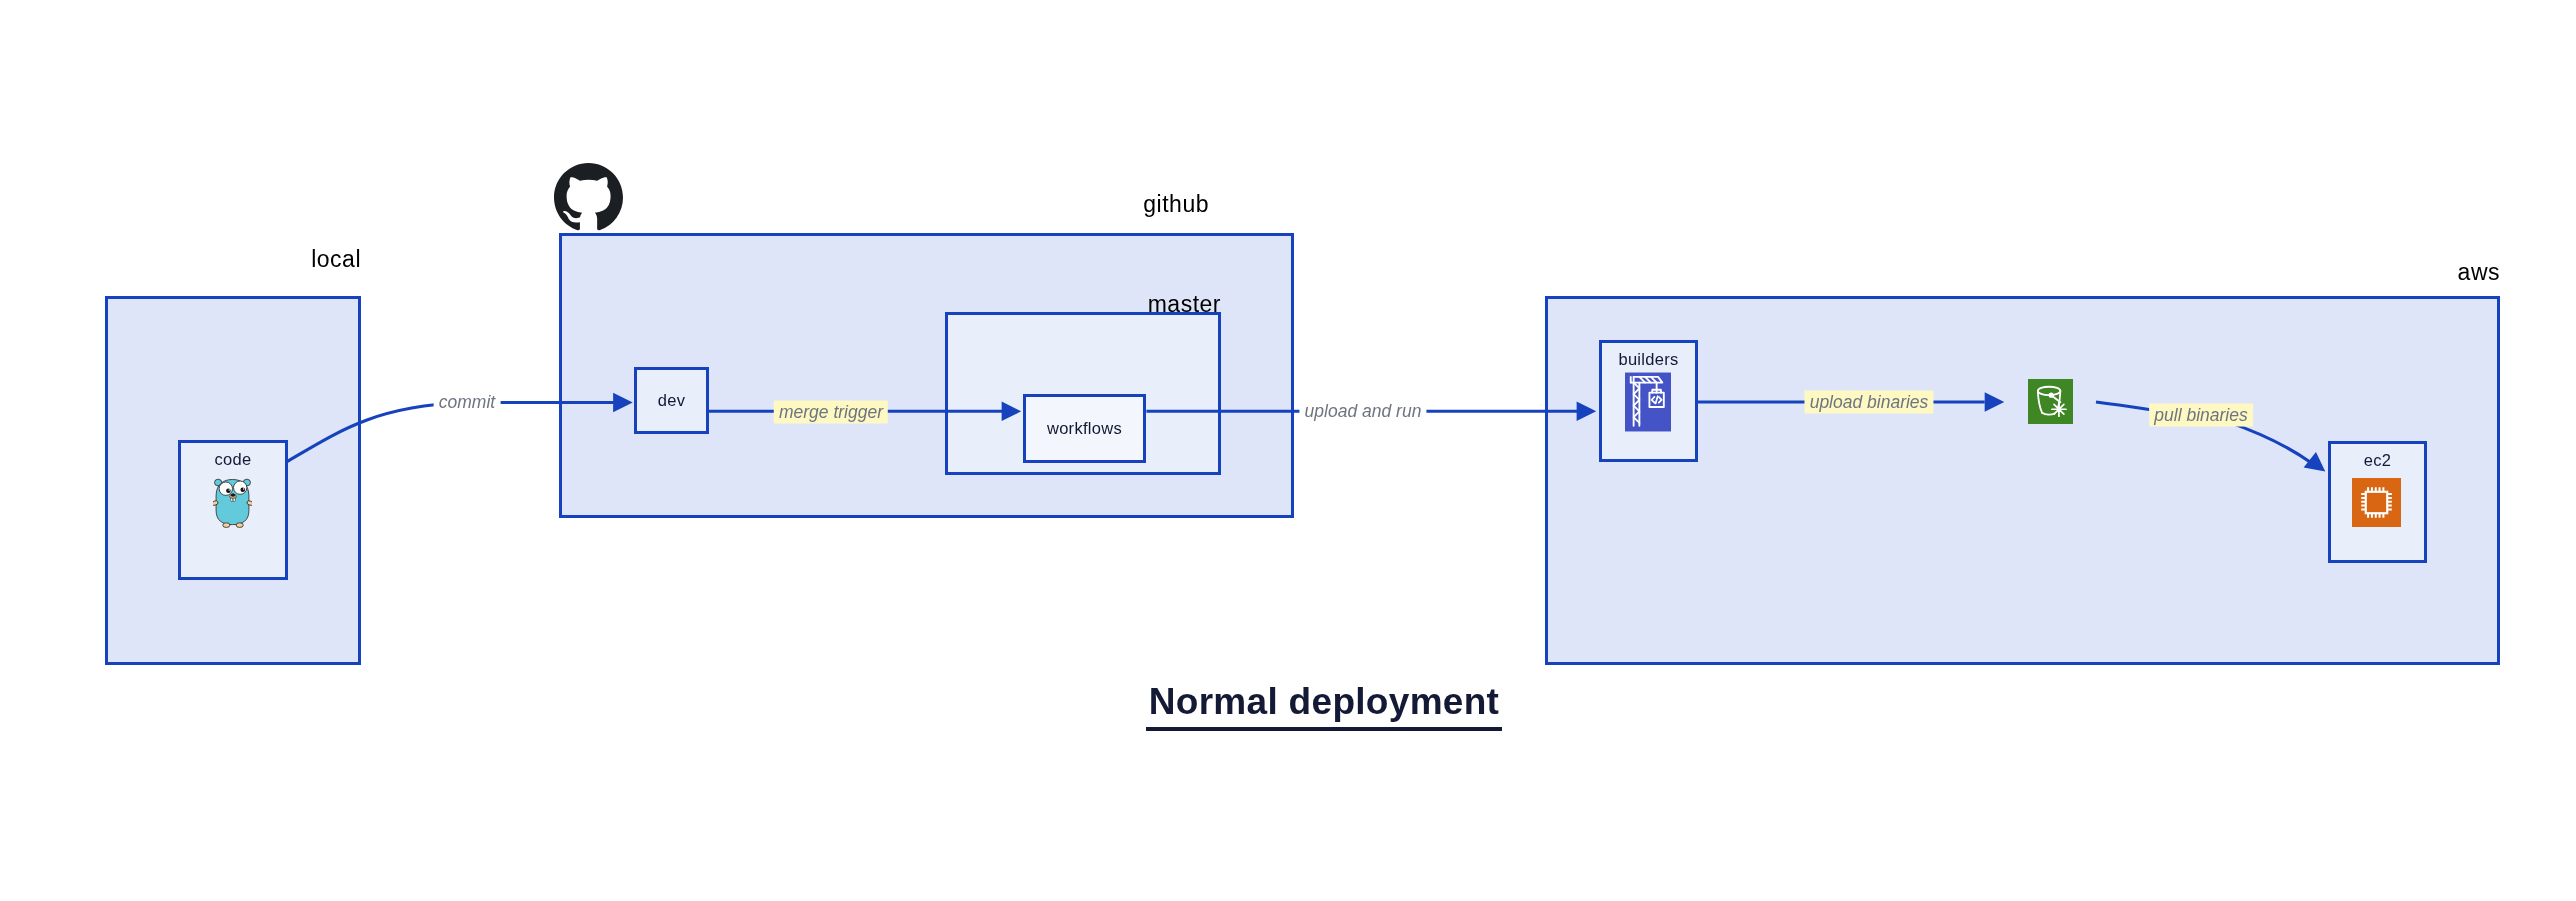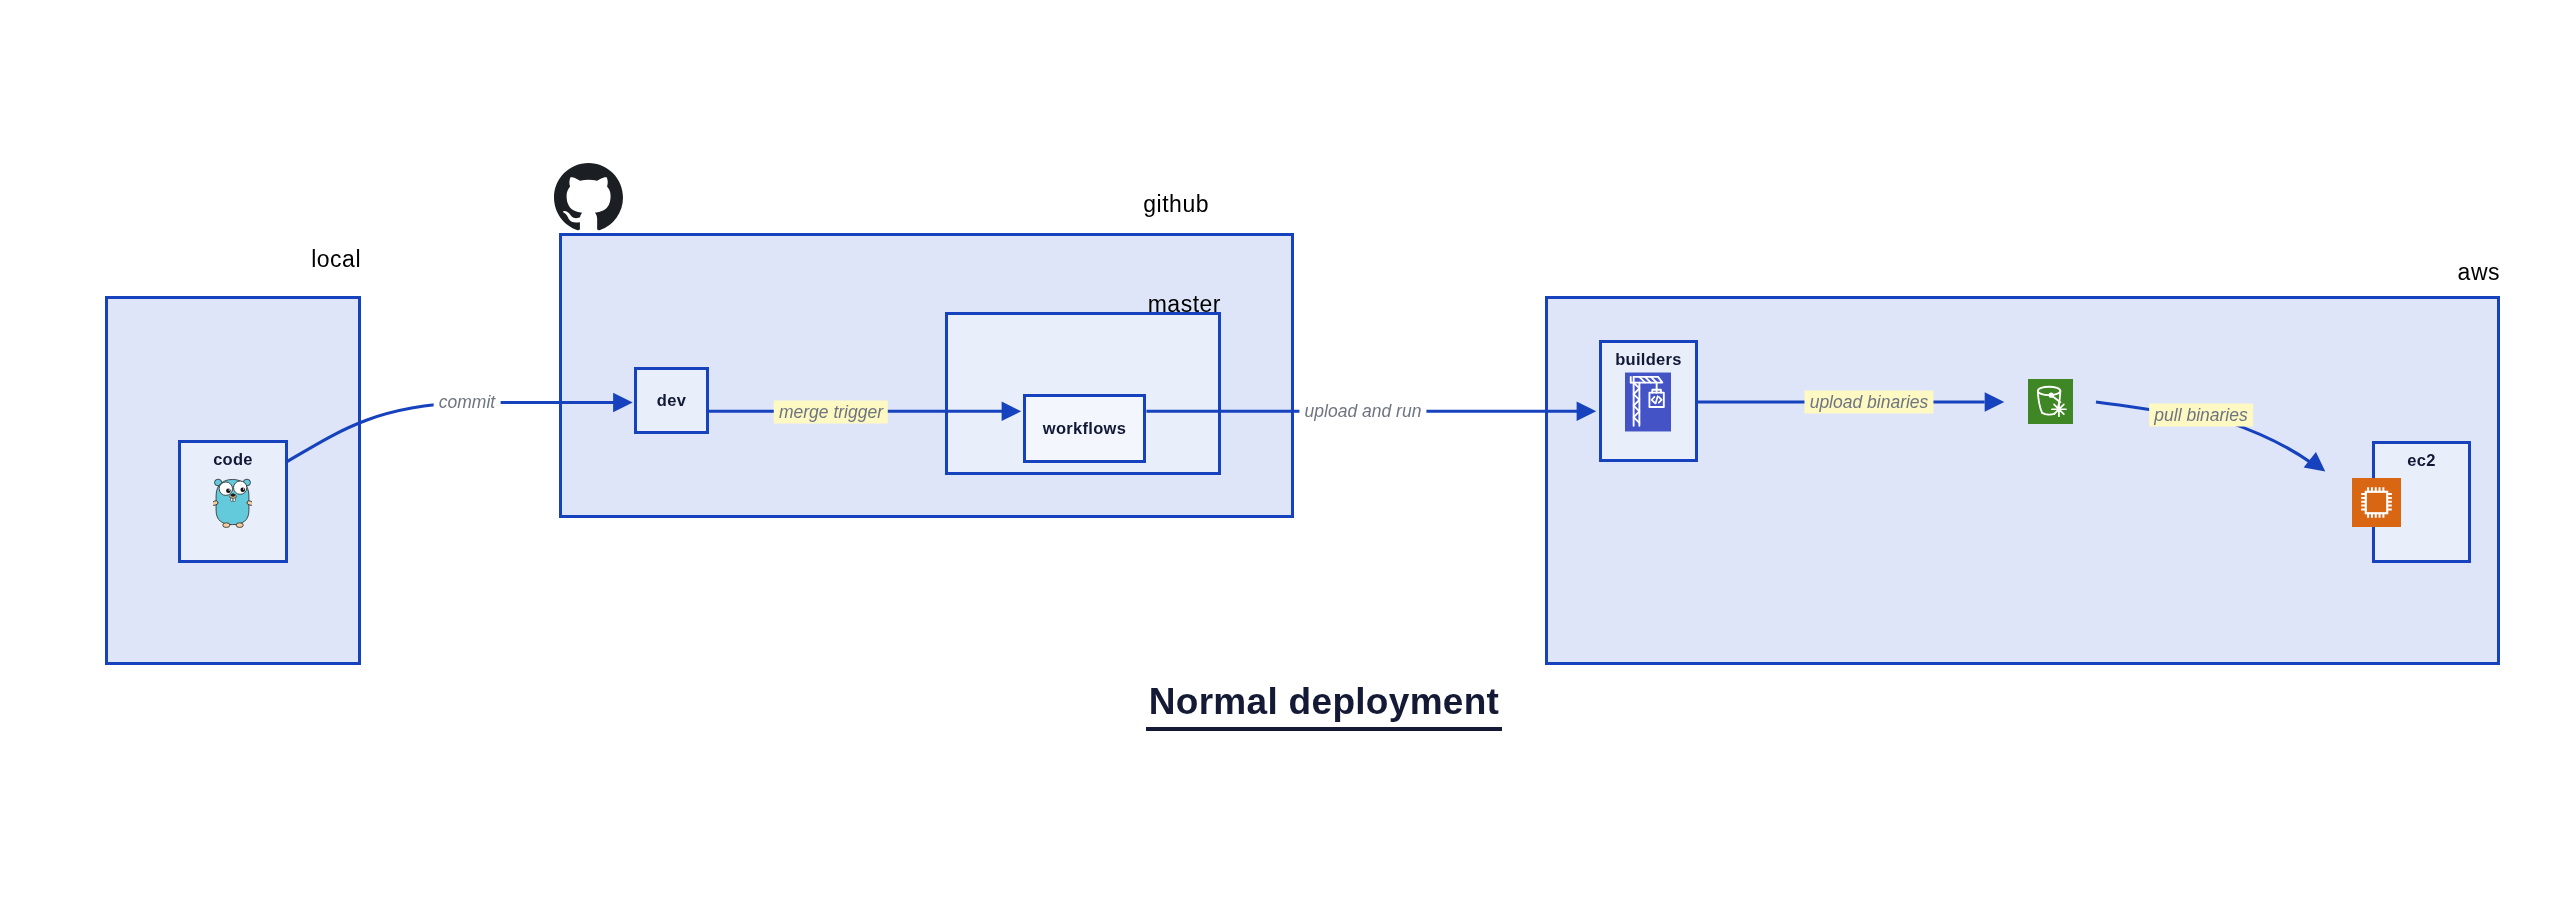--- a/index.html
+++ b/index.html
@@ -30,21 +30,21 @@
   .group-label{
     position:absolute;
     font-size:23px;
     color:#000000;
     text-align:right;
     z-index:2;
     letter-spacing:0.5px;
   }
   .node-label{
     font-size:16.5px;
-    font-weight:bold;
+    font-weight:normal;
     color:#111936;
     text-align:center;
     letter-spacing:0.3px;
   }
   .node-label.pad-top{display:block;padding-top:7.2px;}
   .center-flex{display:flex;align-items:center;justify-content:center;height:100%;border-radius:15px;}
   .edges-layer{position:absolute;left:0;top:0;z-index:3;}
   .edge-chip{
     position:absolute;
     transform:translate(-50%,-50%);
@@ -91,42 +91,42 @@
 
   <div class="group-label" style="left:1545px;width:955px;top:259px;">aws</div>
   <div class="group-box" style="left:1545px;top:296px;width:955px;height:369px;"></div>
 
   <div class="icon-wrap" style="left:554px;top:163px;width:69px;height:69px;">
     <svg width="69" height="69" viewBox="0 0 16 16">
       <path fill="#1b1f23" d="M8 0C3.58 0 0 3.58 0 8c0 3.54 2.29 6.53 5.47 7.59.4.07.55-.17.55-.38 0-.19-.01-.82-.01-1.49-2.01.37-2.53-.49-2.69-.94-.09-.23-.48-.94-.82-1.13-.28-.15-.68-.52-.01-.53.63-.01 1.08.58 1.23.82.72 1.21 1.87.87 2.33.66.07-.52.28-.87.51-1.07-1.78-.2-3.64-.89-3.64-3.95 0-.87.31-1.59.82-2.15-.08-.2-.36-1.02.08-2.12 0 0 .67-.21 2.2.82.64-.18 1.32-.27 2-.27s1.36.09 2 .27c1.53-1.04 2.2-.82 2.2-.82.44 1.1.16 1.92.08 2.12.51.56.82 1.27.82 2.15 0 3.07-1.87 3.75-3.65 3.95.29.25.54.73.54 1.48 0 1.07-.01 1.93-.01 2.2 0 .21.15.46.55.38A8.01 8.01 0 0 0 16 8c0-4.42-3.58-8-8-8z"></path>
     </svg>
   </div>
 
-  <div class="node-box" style="left:178px;top:440px;width:110px;height:123px;">
+  <div class="node-box" style="left:178px;top:440px;width:110px;height:140px;">
     <span class="node-label pad-top">code</span>
   </div>
 
   <div class="node-box" style="left:634px;top:367px;width:75px;height:67px;">
     <div class="center-flex">
       <span class="node-label">dev</span>
     </div>
   </div>
 
   <div class="node-box lightest" style="left:1023px;top:394px;width:123px;height:69px;">
     <div class="center-flex">
       <span class="node-label">workflows</span>
     </div>
   </div>
 
   <div class="node-box" style="left:1599px;top:340px;width:99px;height:122px;">
     <span class="node-label pad-top">builders</span>
   </div>
 
 
-  <div class="node-box" style="left:2328px;top:441px;width:99px;height:122px;margin-left:44px;">
+  <div class="node-box" style="left:2328px;top:441px;width:99px;height:122px;">
     <span class="node-label pad-top">ec2</span>
   </div>
 
   <div class="icon-wrap" style="left:213px;top:473px;width:39px;height:55px;">
     <svg width="39" height="55" viewBox="0 0 76 106">
       <g stroke="#2b2b2b" stroke-width="1.6">
         <ellipse cx="10" cy="18" rx="7" ry="6.5" fill="#63cadb"></ellipse>
         <ellipse cx="66" cy="18" rx="7" ry="6.5" fill="#63cadb"></ellipse>
         <path d="M6 44 C6 22 20 12 38 12 C56 12 70 22 70 44 L70 72 C70 92 58 100 38 100 C18 100 6 92 6 72 Z" fill="#63cadb"></path>
         <ellipse cx="4" cy="58" rx="6" ry="4" fill="#f3cf9f" transform="rotate(-20 4 58)"></ellipse>

